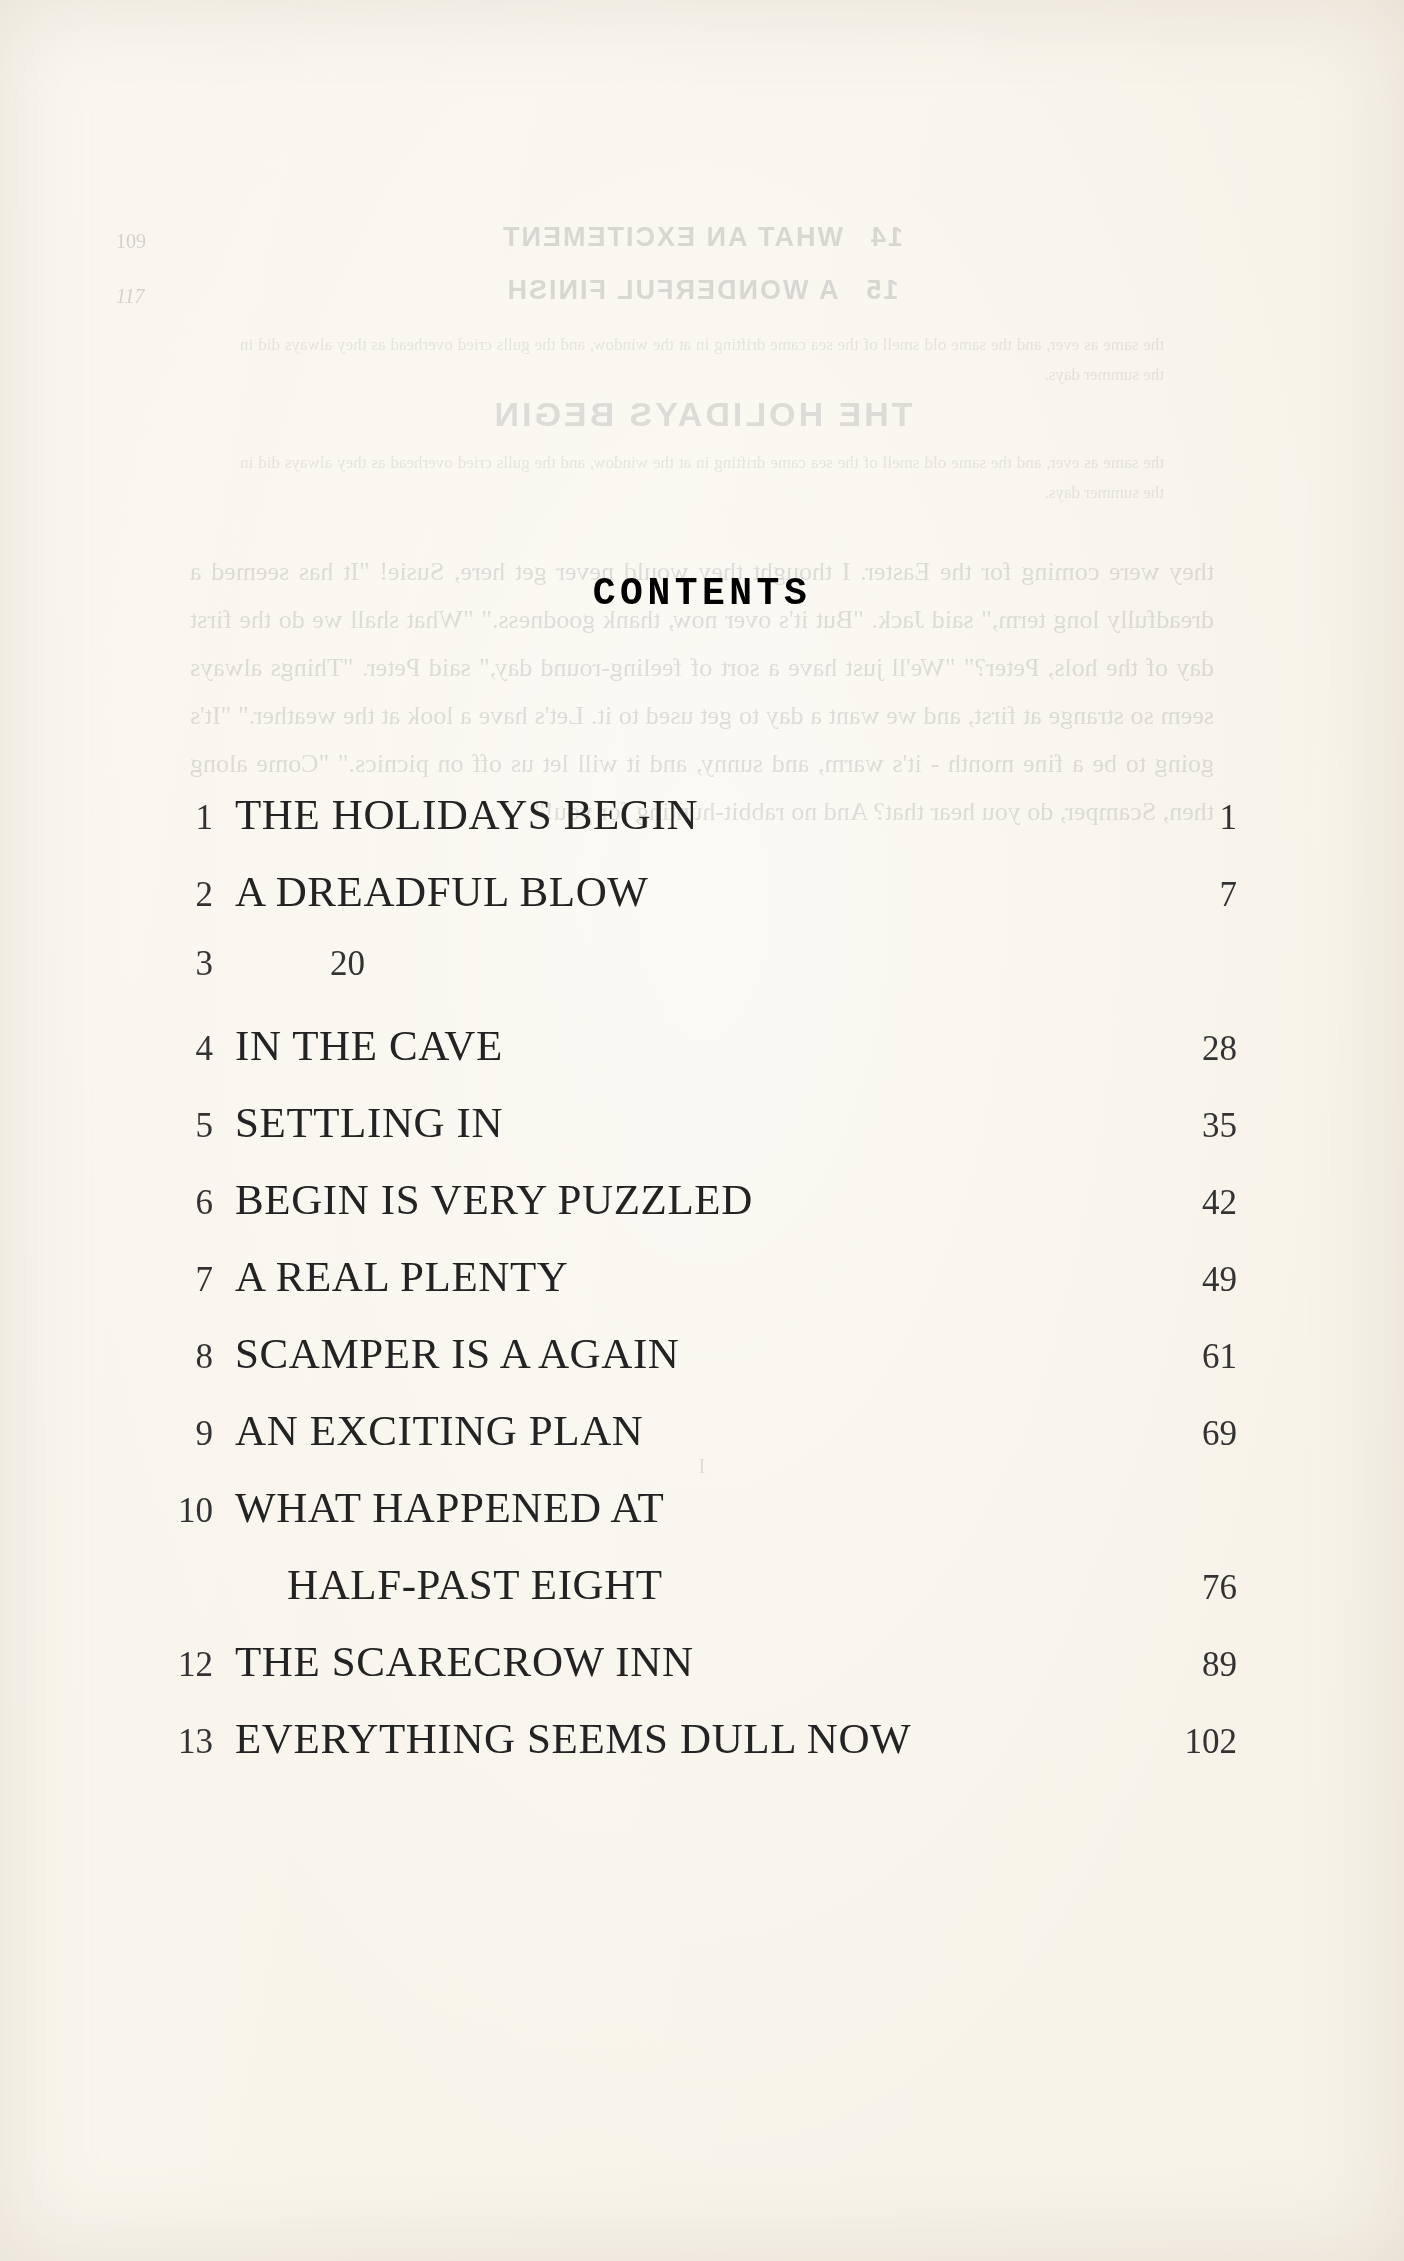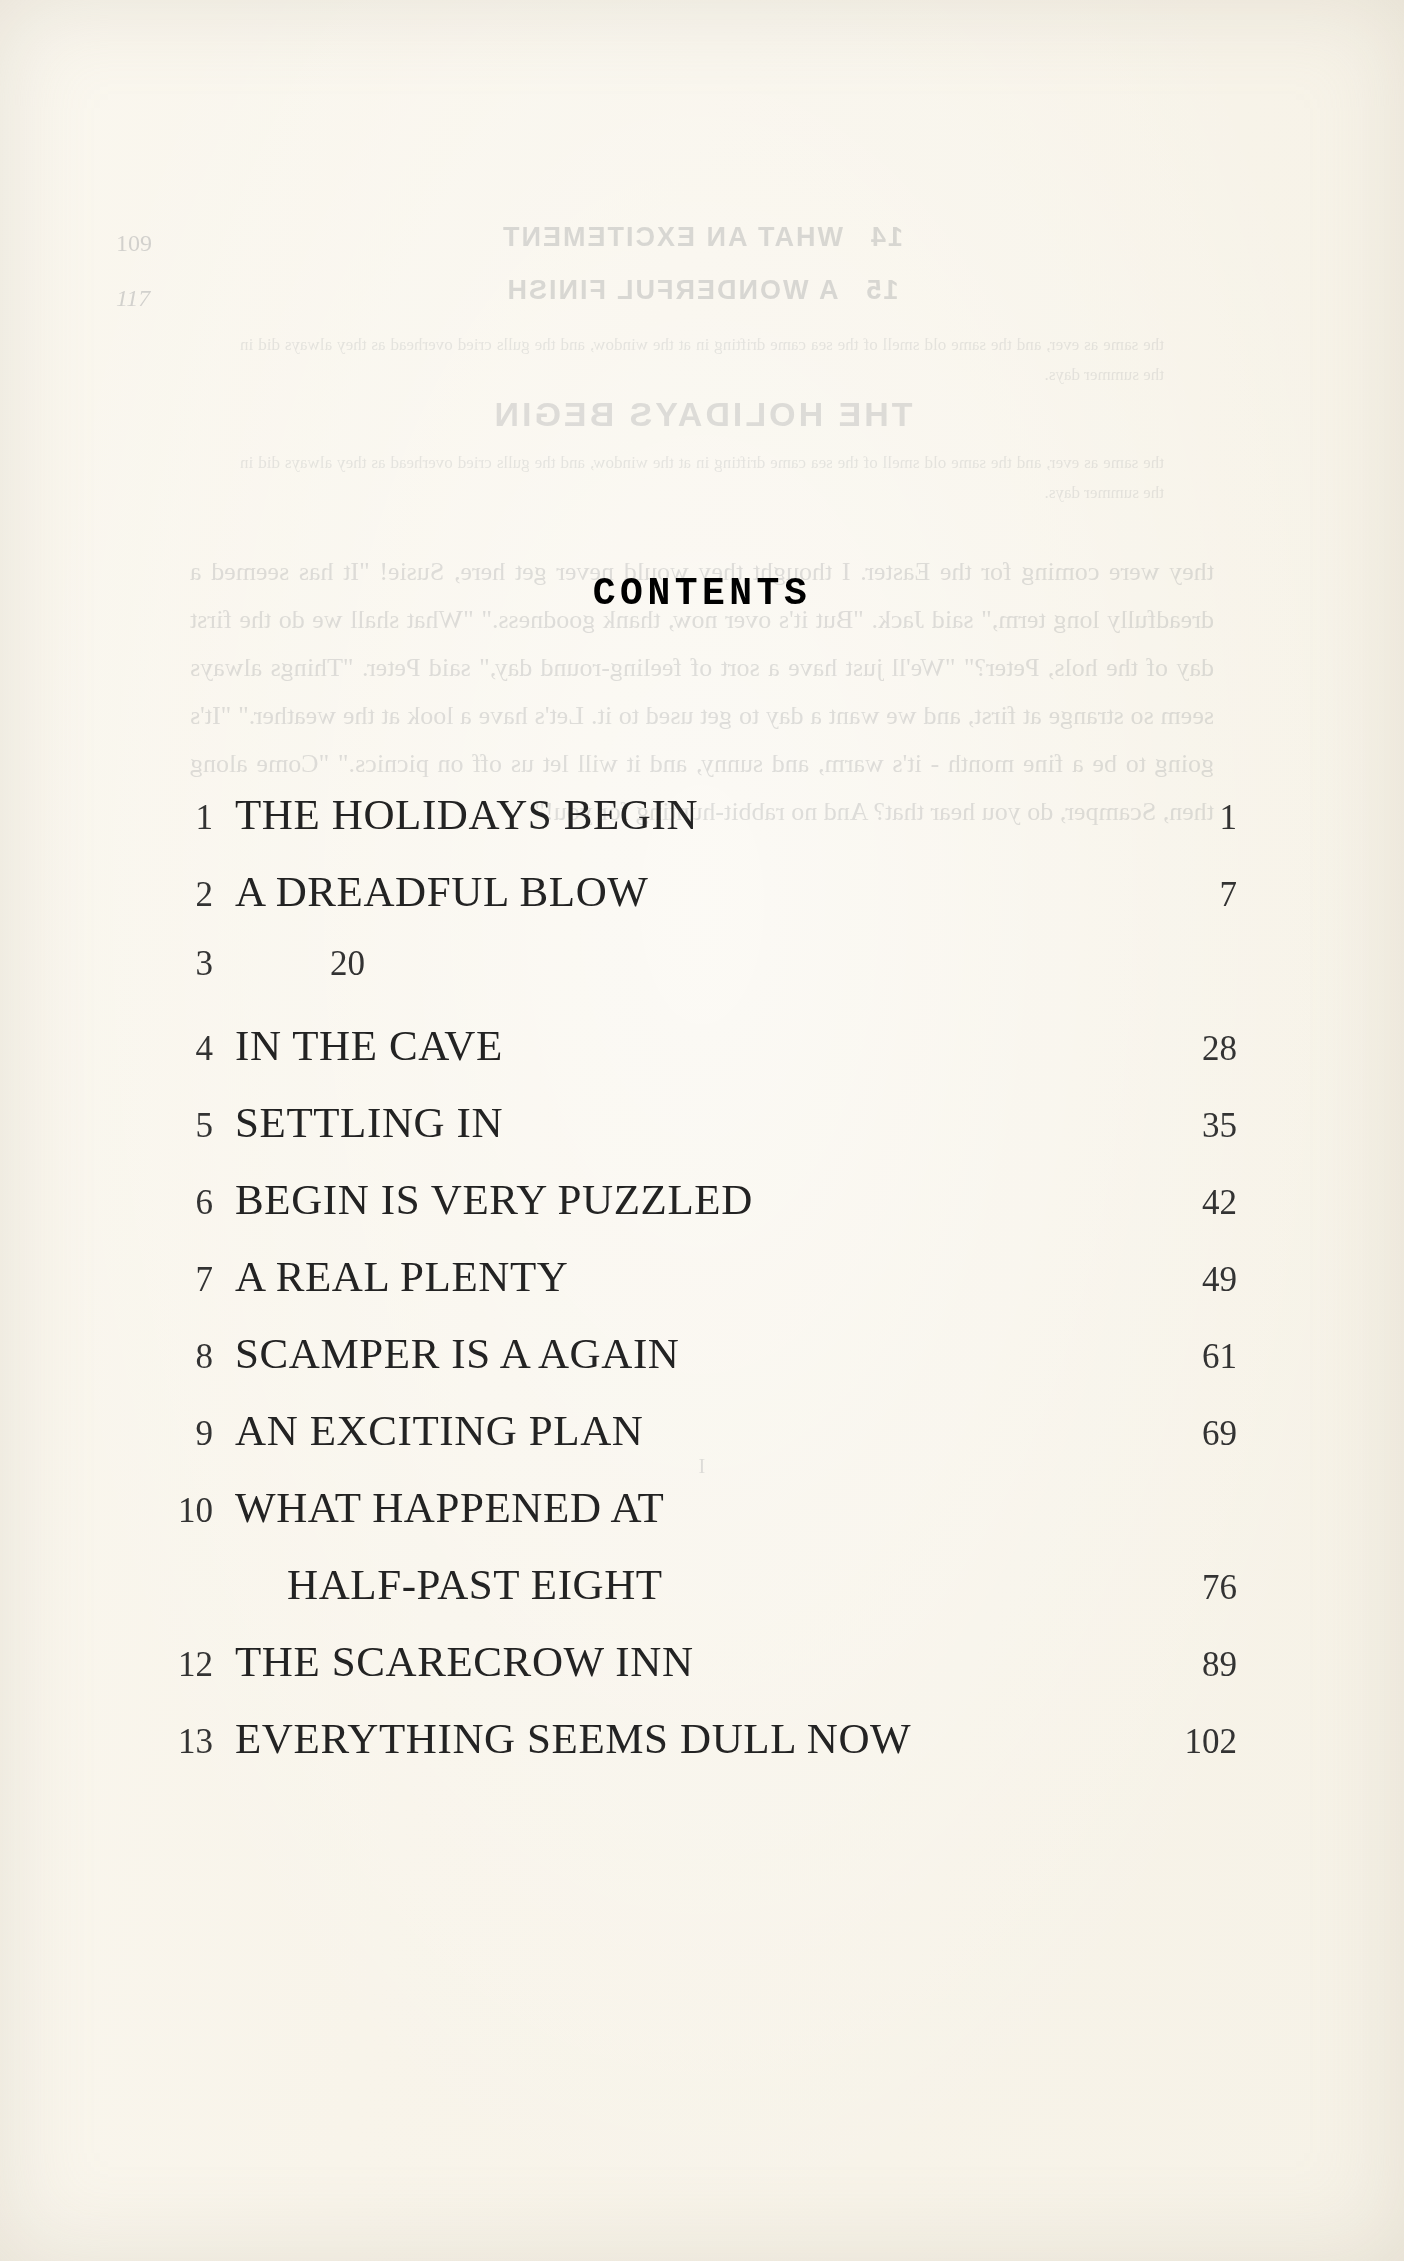--- a/index.html
+++ b/index.html
@@ -47,21 +47,21 @@
     align-items: baseline;
     gap: 26px;
     font-family: "Liberation Sans", sans-serif;
     font-weight: bold;
     letter-spacing: 2px;
     font-size: 27px;
   }
   .bleed-num-left, .bleed-num-right {
     position: absolute;
     font-family: "Liberation Serif", serif;
-    font-size: 24px;
+    font-size: 20px;
     color: rgba(120,122,128,0.30);
     text-align: right;
   }
   .bleed-title {
     text-align: center;
     font-family: "Liberation Sans", sans-serif;
     font-weight: bold;
     font-size: 34px;
     letter-spacing: 3px;
     color: rgba(120,122,128,0.22);

